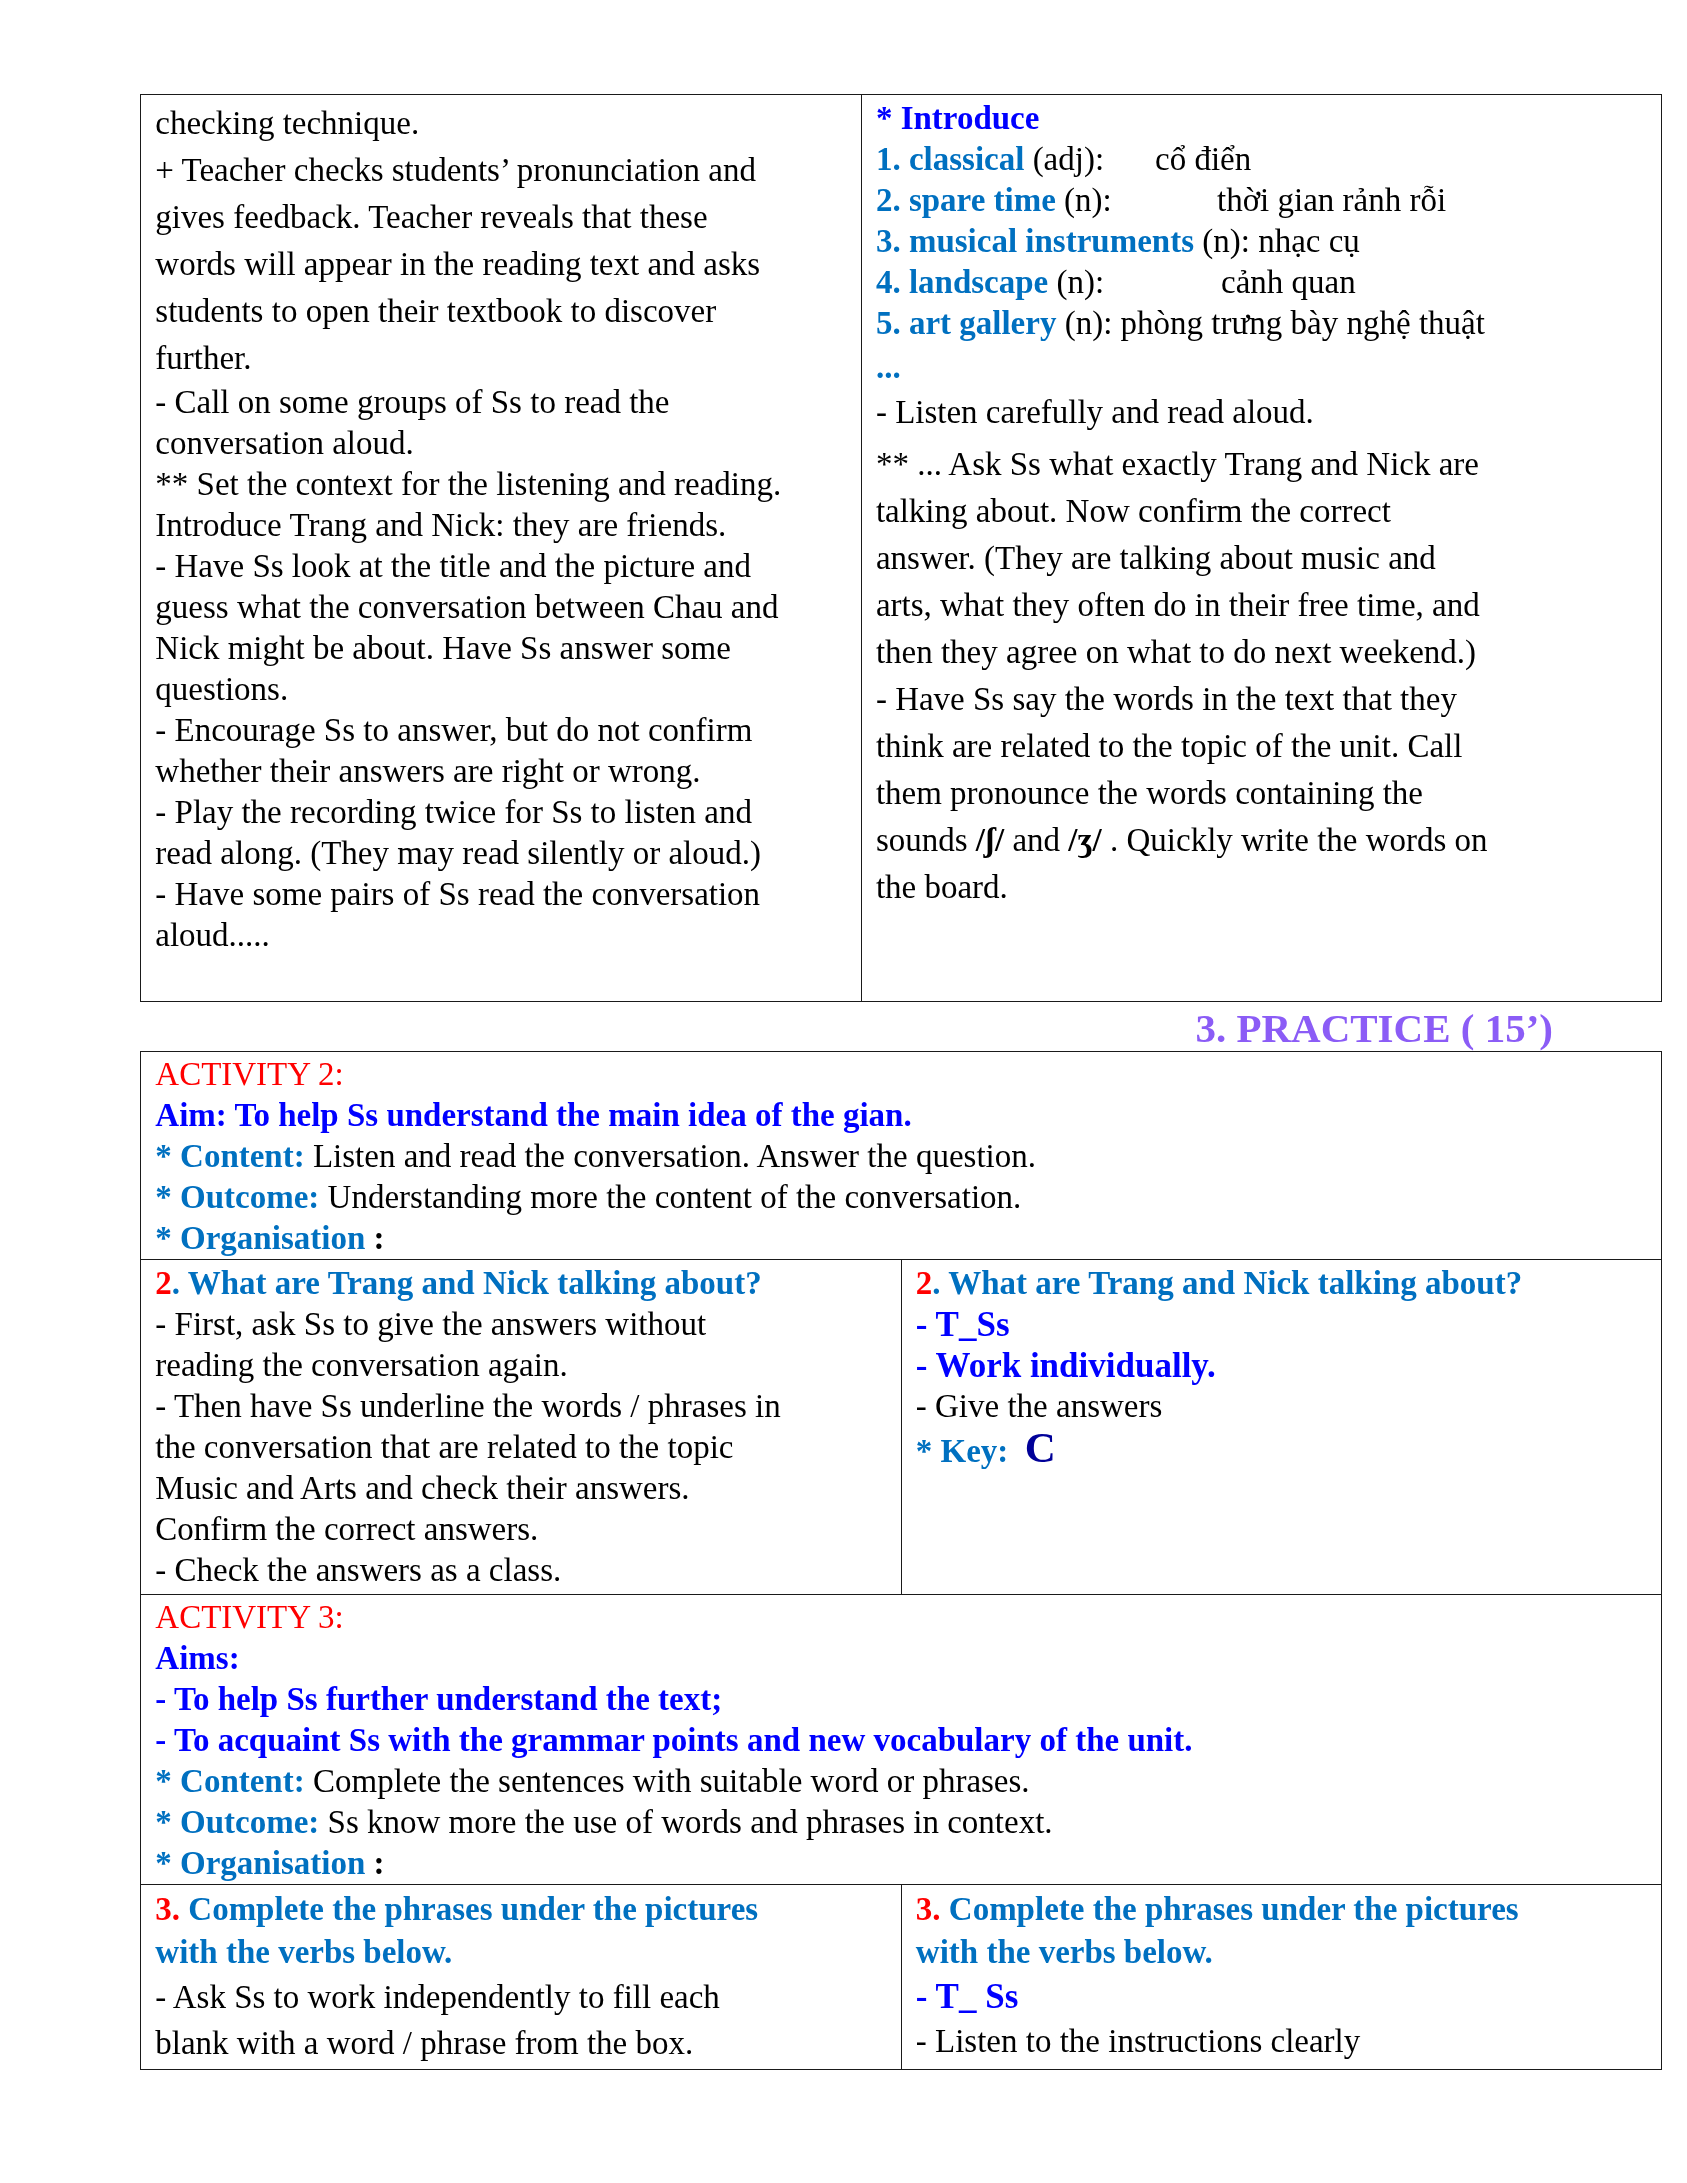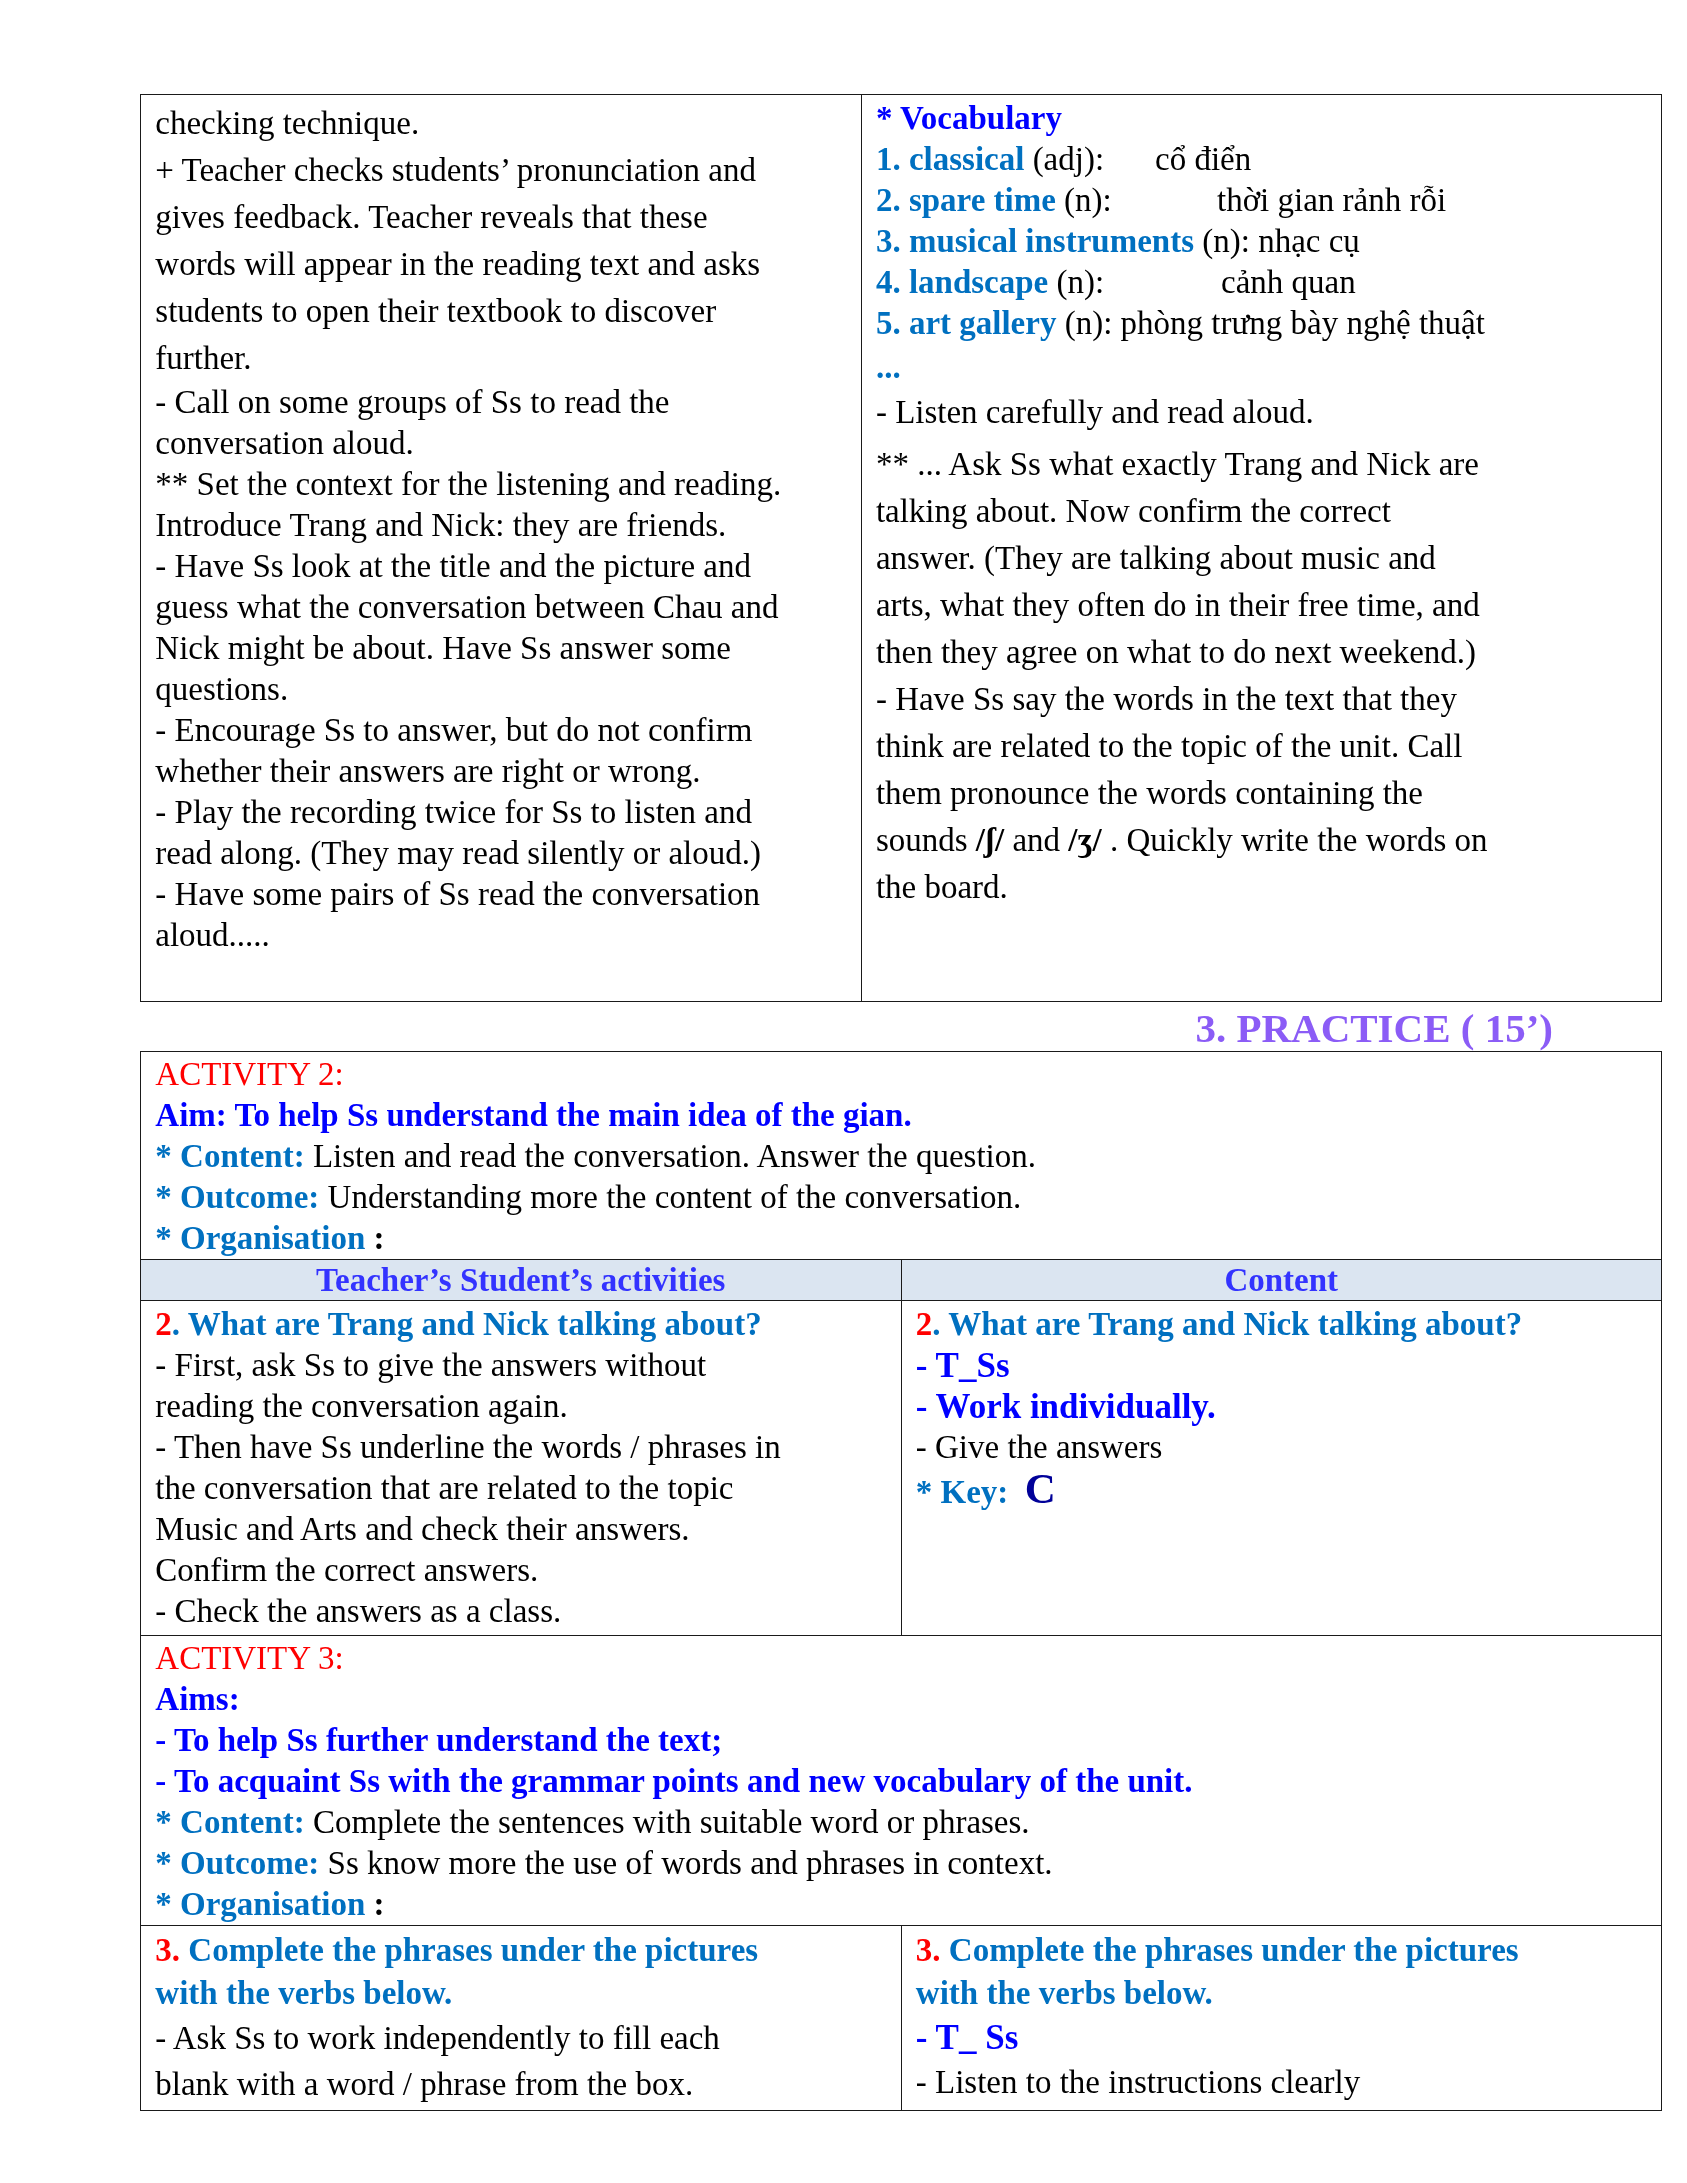--- a/index.html
+++ b/index.html
@@ -50,21 +50,21 @@
           <p>- Encourage Ss to answer, but do not confirm</p>
           <p>whether their answers are right or wrong.</p>
           <p>- Play the recording twice for Ss to listen and</p>
           <p>read along. (They may read silently or aloud.)</p>
           <p>- Have some pairs of Ss read the conversation</p>
           <p>aloud.....</p>
         </div>
       </td>
       <td>
         <div class="txt">
-          <p class="bblue">* Vocabulary</p>
+          <p class="bblue">* Introduce</p>
           <div>
             <span class="lblue">1.</span>
             <span class="lblue">classical</span><span> (adj):</span>
             <span style="position:absolute; left:1015px">cổ điển</span>
           </div>
           <div>
             <span class="lblue">2.</span>
             <span class="lblue">spare time</span><span> (n):</span>
             <span style="position:absolute; left:1077px">thời gian rảnh rỗi</span>
           </div>
@@ -107,24 +107,20 @@
     <tbody>
         <tr>
       <td colspan="2" class="txt" style="padding-top:1.6px; padding-bottom:0; line-height:41px;">
         <p class="red">ACTIVITY 2:</p>
         <p class="bblue">Aim: To help Ss understand the main idea of the gian.</p>
         <p><span class="lblue">* Content:</span><span> Listen and read the conversation. Answer the question.</span></p>
         <p><span class="lblue">* Outcome:</span><span> Understanding more the content of the conversation.</span></p>
         <p><span class="lblue">* Organisation</span><b> :</b></p>
       </td>
     </tr>
-    <tr>
-      <td class="hdr-cell" style="width:691px">Teacher’s  Student’s activities</td>
-      <td class="hdr-cell">Content</td>
-    </tr>
     <tr style="height:333px">
       <td class="txt">
         <p class="lblue"><span class="red">2</span><span>. What are Trang and Nick talking about?</span></p>
         <p>- First, ask Ss to give the answers without</p>
         <p>reading the conversation again.</p>
         <p>- Then have Ss underline the words / phrases in</p>
         <p>the conversation that are related to the topic</p>
         <p>Music and Arts and check their answers.</p>
         <p>Confirm the correct answers.</p>
         <p>- Check the answers as a class.</p>

